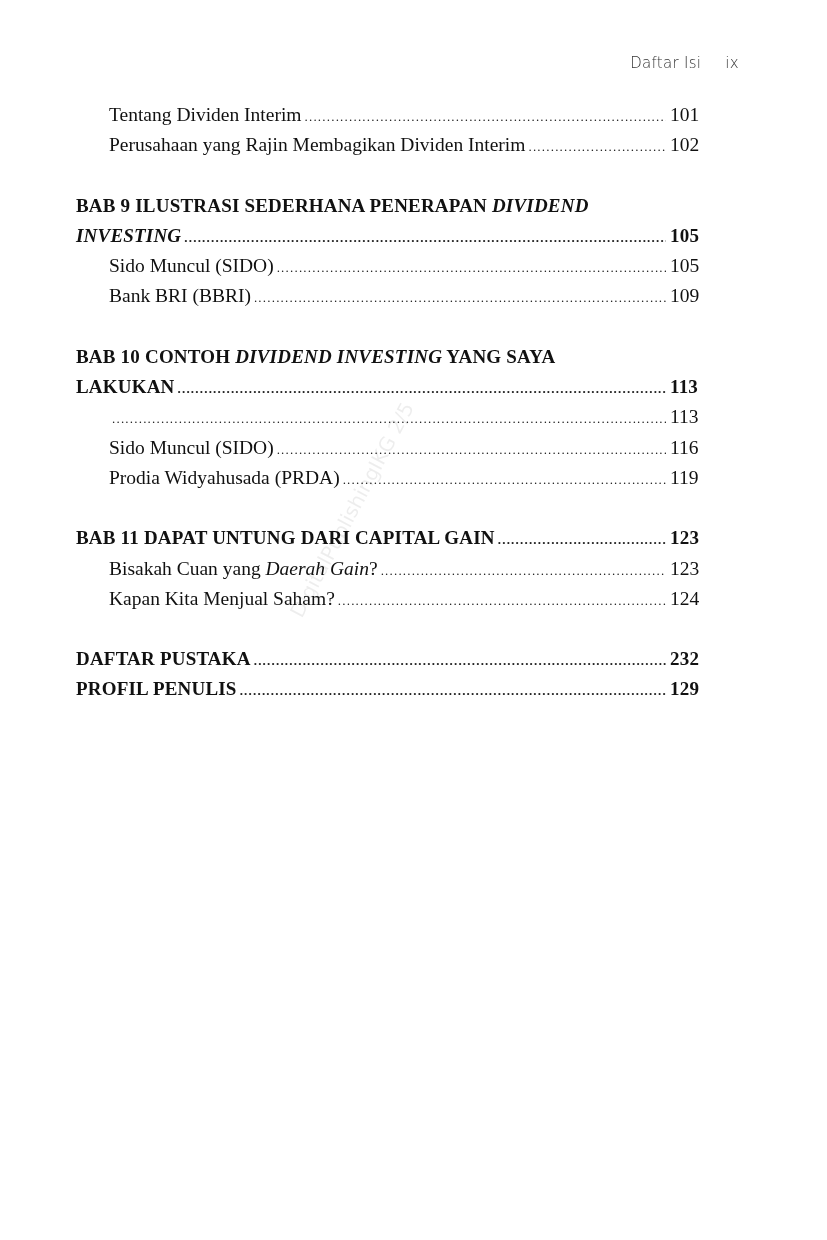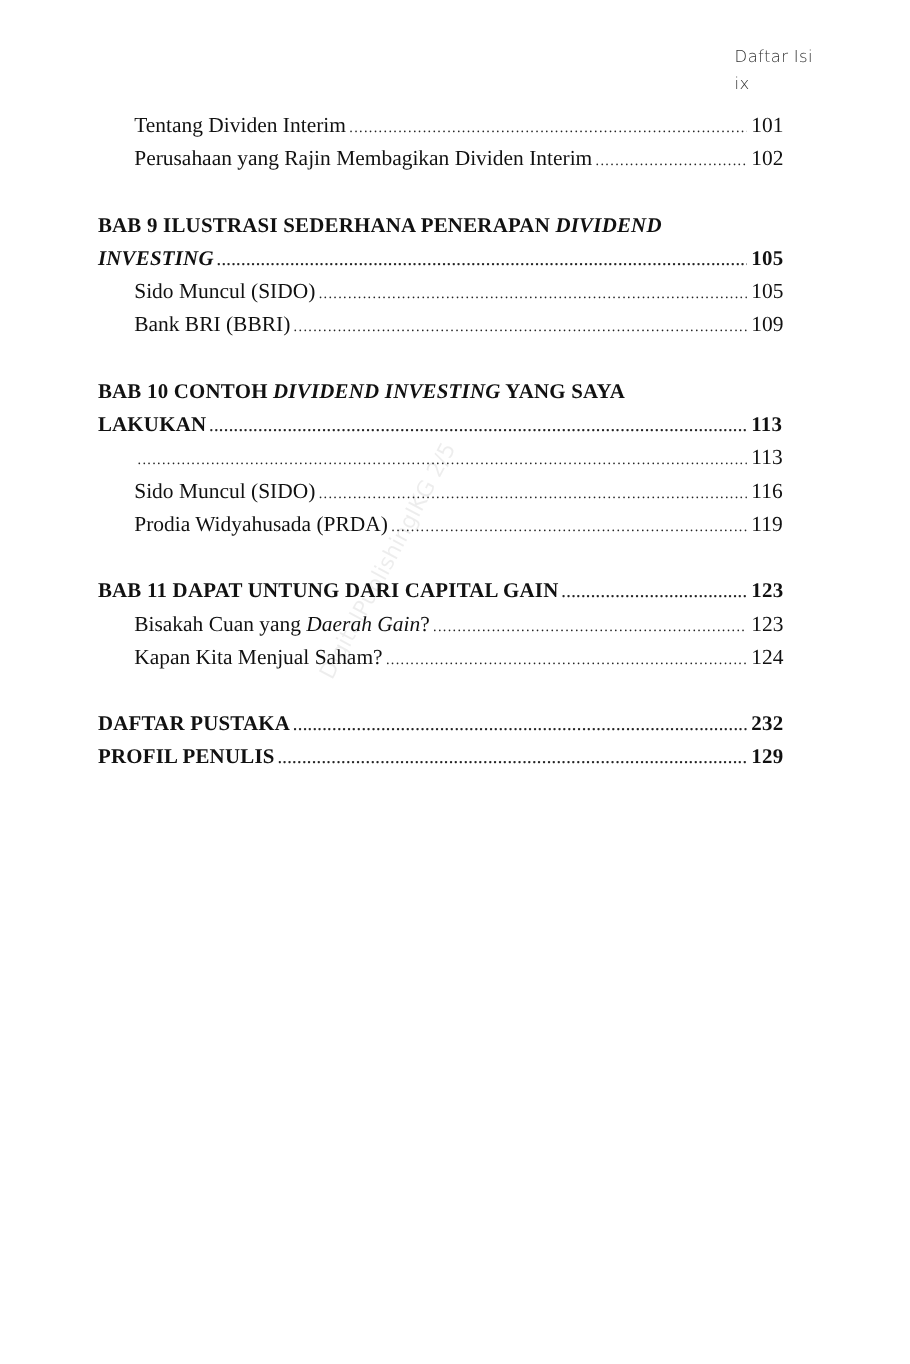--- a/index.html
+++ b/index.html
@@ -2,26 +2,26 @@
 <html><head>
   <meta charset="utf-8">
   <style>
     html, body { margin: 0; padding: 0; background: #ffffff; }
     body {
       width: 827px; height: 1240px; position: relative; overflow: hidden;
       font-family: "Liberation Serif", "DejaVu Serif", serif;
       color: #111111;
     }
     .running-head {
-      position: absolute; top: 42px; right: 88px;
+      position: absolute; top: 54px; right: 88px;
       font-family: "DejaVu Sans", "Liberation Sans", sans-serif;
       font-size: 15px; color: #333333; letter-spacing: 0.3px;
-      display: flex; gap: 7px; font-weight: 300; flex-direction: column;
+      display: flex; gap: 24px; font-weight: 300;
     }
-    .toc { position: absolute; left: 89px; top: 100px; width: 648px; }
+    .toc { position: absolute; left: 76px; top: 100px; width: 648px; }
     .row {
       display: flex; align-items: baseline; height: 30.3px;
       font-size: 19.5px; line-height: 30.3px; white-space: nowrap;
     }
     .row.sub { padding-left: 33px; }
     .row .title { flex: 0 0 auto; }
     .row .dots {
       flex: 1 1 auto; overflow: hidden; margin: 0 4px 0 3px;
       font-size: 13px; letter-spacing: 1.2px; color: #222;
     }

